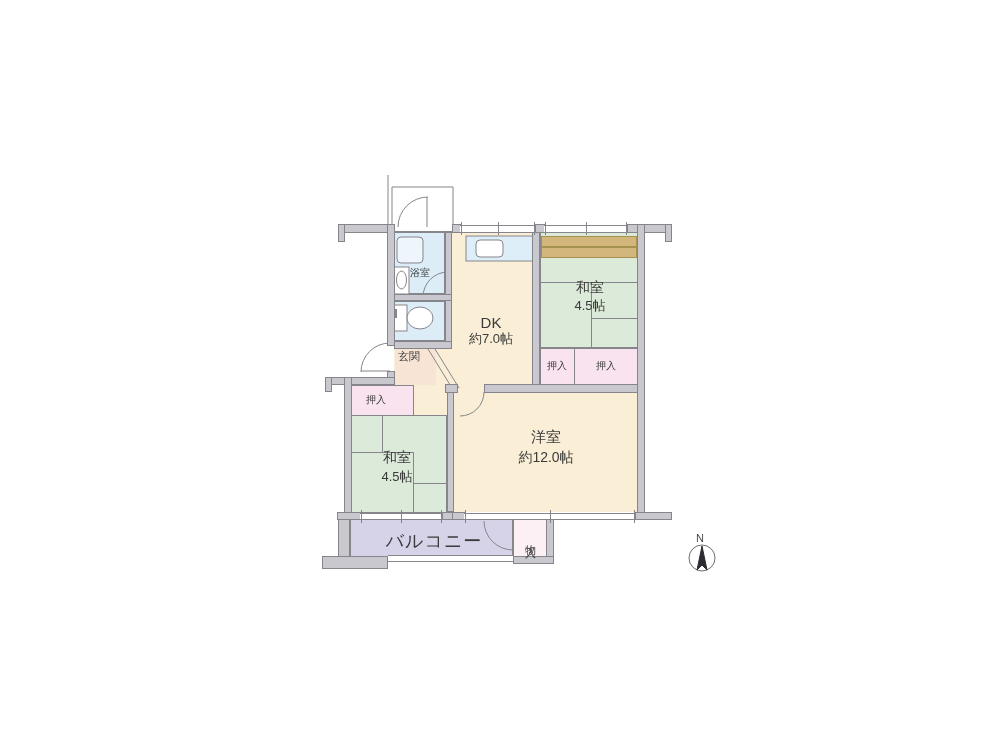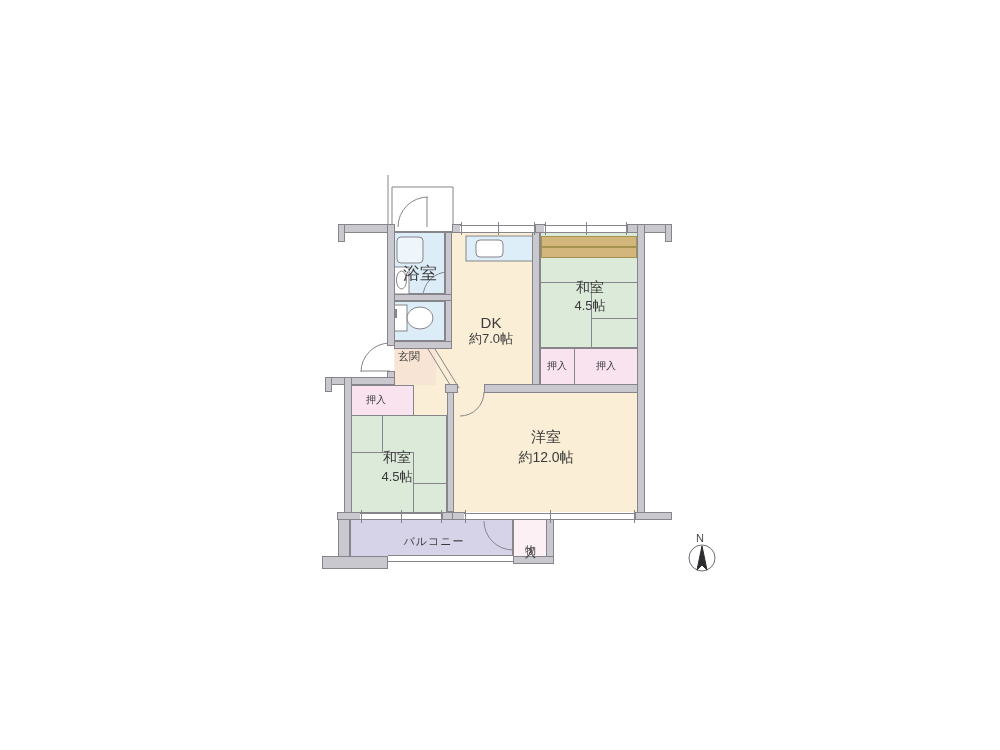--- a/index.html
+++ b/index.html
@@ -134,29 +134,29 @@
   <div class="tick" style="left:545px;top:222px;height:13px;"></div>
   <div class="tick" style="left:586px;top:222px;height:13px;"></div>
   <div class="tick" style="left:626px;top:222px;height:13px;"></div>
   <div class="tick" style="left:361px;top:510px;height:13px;"></div>
   <div class="tick" style="left:401px;top:510px;height:13px;"></div>
   <div class="tick" style="left:441px;top:510px;height:13px;"></div>
   <div class="tick" style="left:465px;top:510px;height:13px;"></div>
   <div class="tick" style="left:550px;top:510px;height:13px;"></div>
   <div class="tick" style="left:634px;top:510px;height:13px;"></div>
 
-  <div class="lbl" style="left:420px;top:273px;font-size:17px;">浴室</div>
+  <div class="lbl" style="left:420px;top:273px;font-size:10px;">浴室</div>
   <div class="lbl" style="left:491px;top:322px;font-size:15px;">DK</div>
   <div class="lbl" style="left:491px;top:339px;font-size:13px;">約7.0帖</div>
   <div class="lbl" style="left:590px;top:288px;font-size:14px;">和室</div>
   <div class="lbl" style="left:590px;top:306px;font-size:13px;">4.5帖</div>
   <div class="lbl" style="left:409px;top:356px;font-size:11px;">玄関</div>
   <div class="lbl" style="left:557px;top:366px;font-size:10px;">押入</div>
   <div class="lbl" style="left:606px;top:366px;font-size:10px;">押入</div>
   <div class="lbl" style="left:376px;top:400px;font-size:10px;">押入</div>
   <div class="lbl" style="left:397px;top:458px;font-size:14px;">和室</div>
   <div class="lbl" style="left:397px;top:477px;font-size:13px;">4.5帖</div>
   <div class="lbl" style="left:546px;top:437px;font-size:15px;">洋室</div>
   <div class="lbl" style="left:546px;top:458px;font-size:14px;">約12.0帖</div>
-  <div class="lbl" style="left:434px;top:541px;font-size:11px;letter-spacing:1px;">バルコニー</div>
+  <div class="lbl" style="left:434px;top:541px;font-size:18px;letter-spacing:1px;">バルコニー</div>
   <div class="lbl vert" style="left:530px;top:538px;font-size:11px;">物入</div>
 
 </div>
 
 </body></html>

